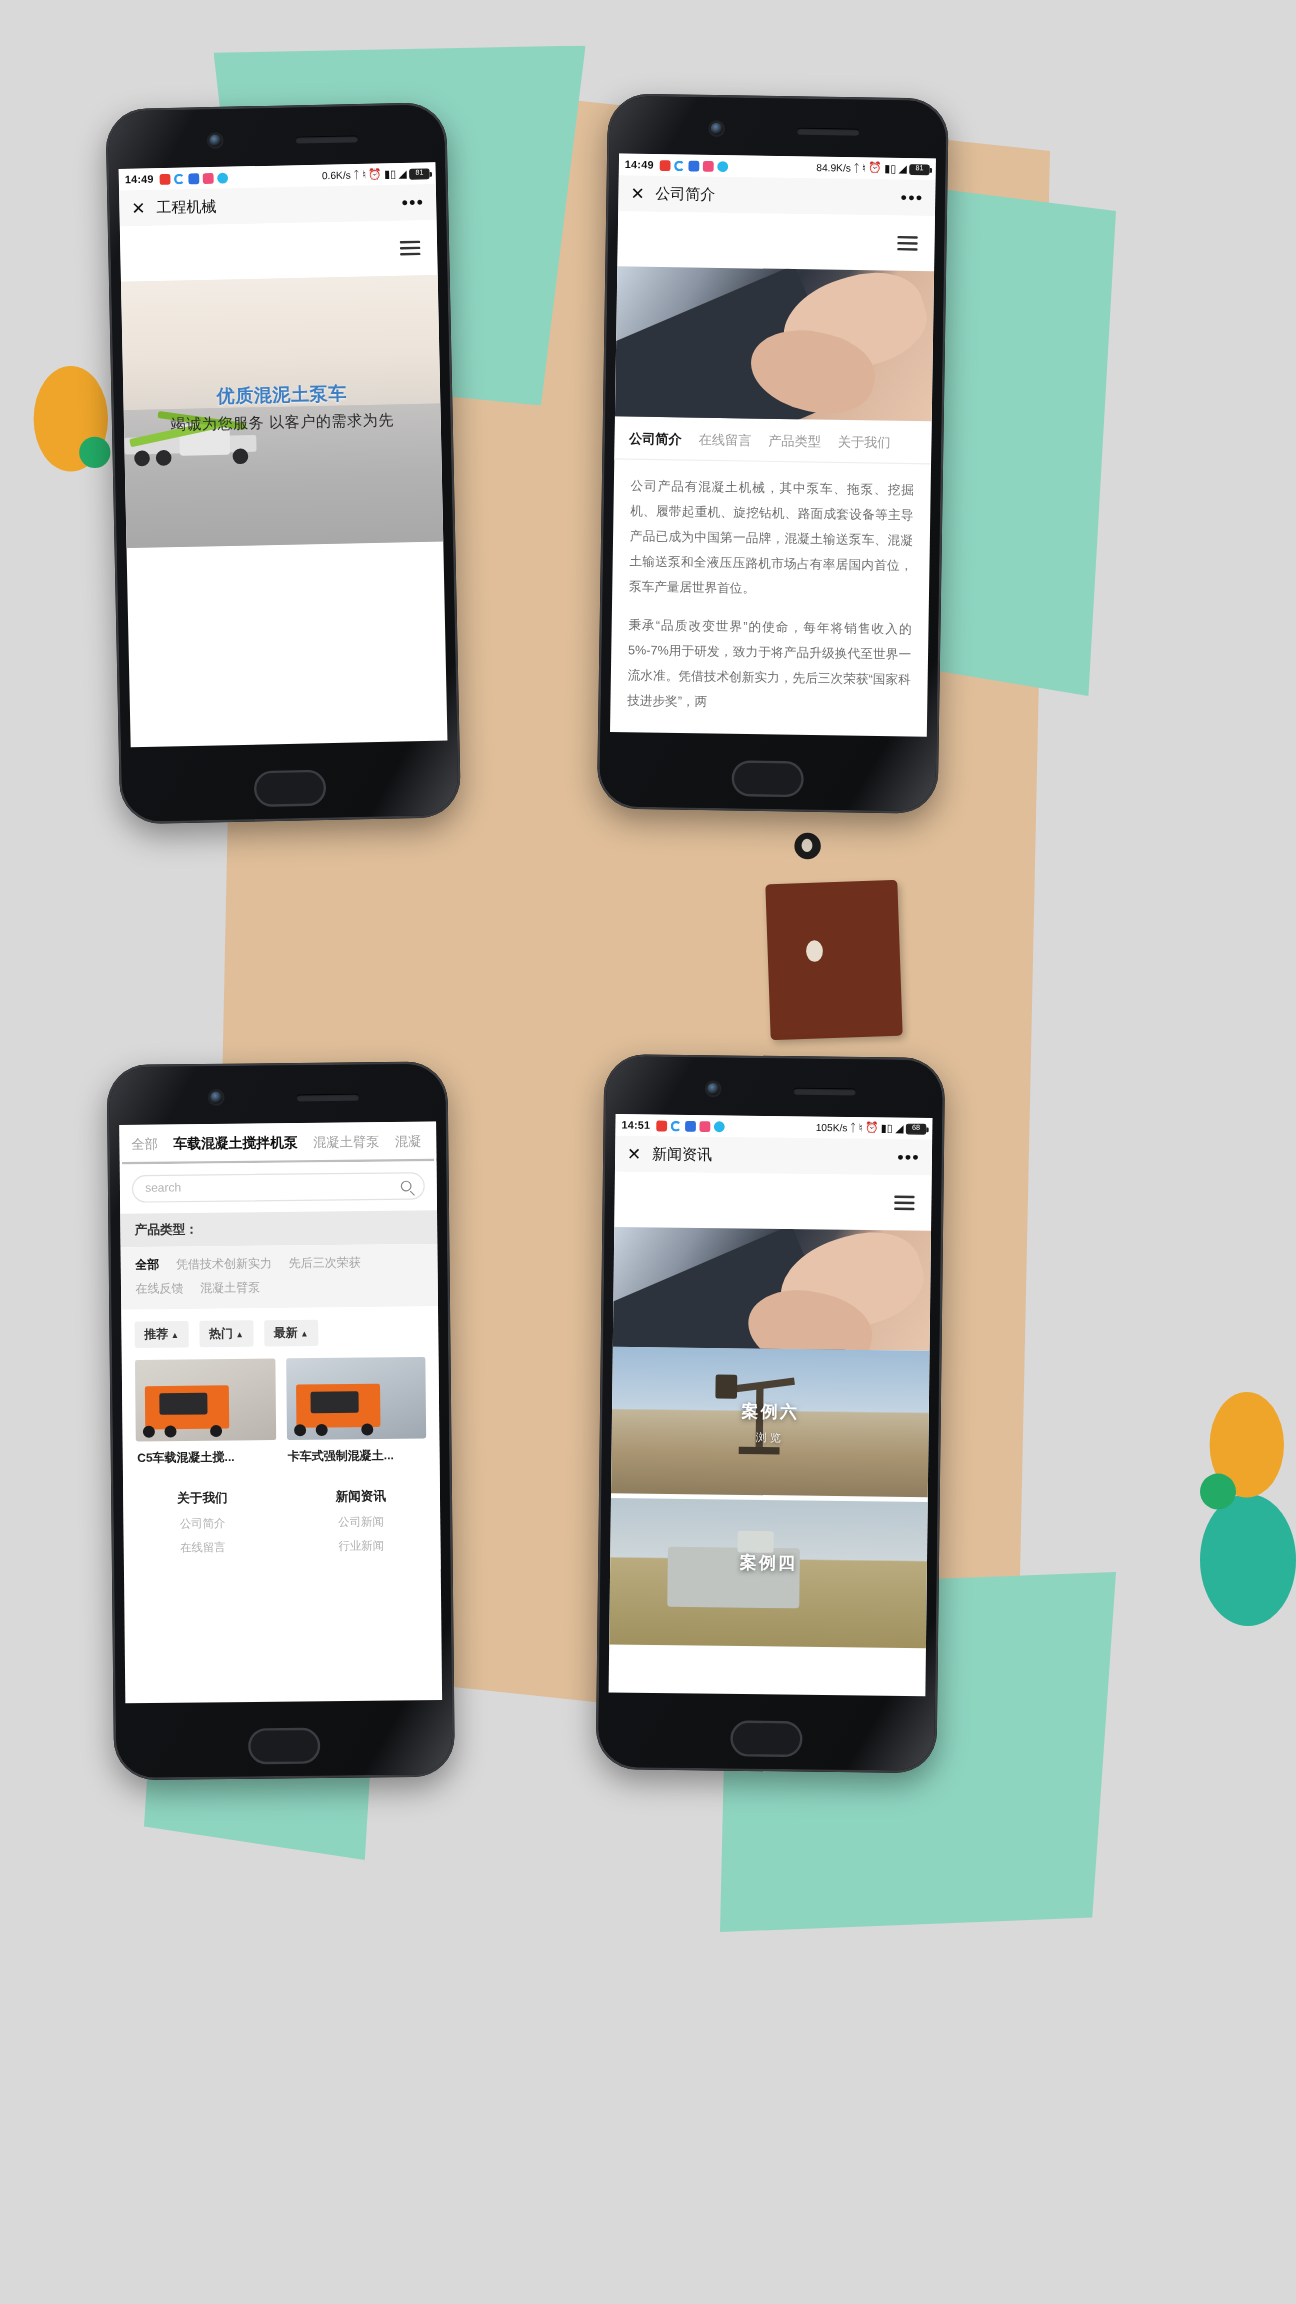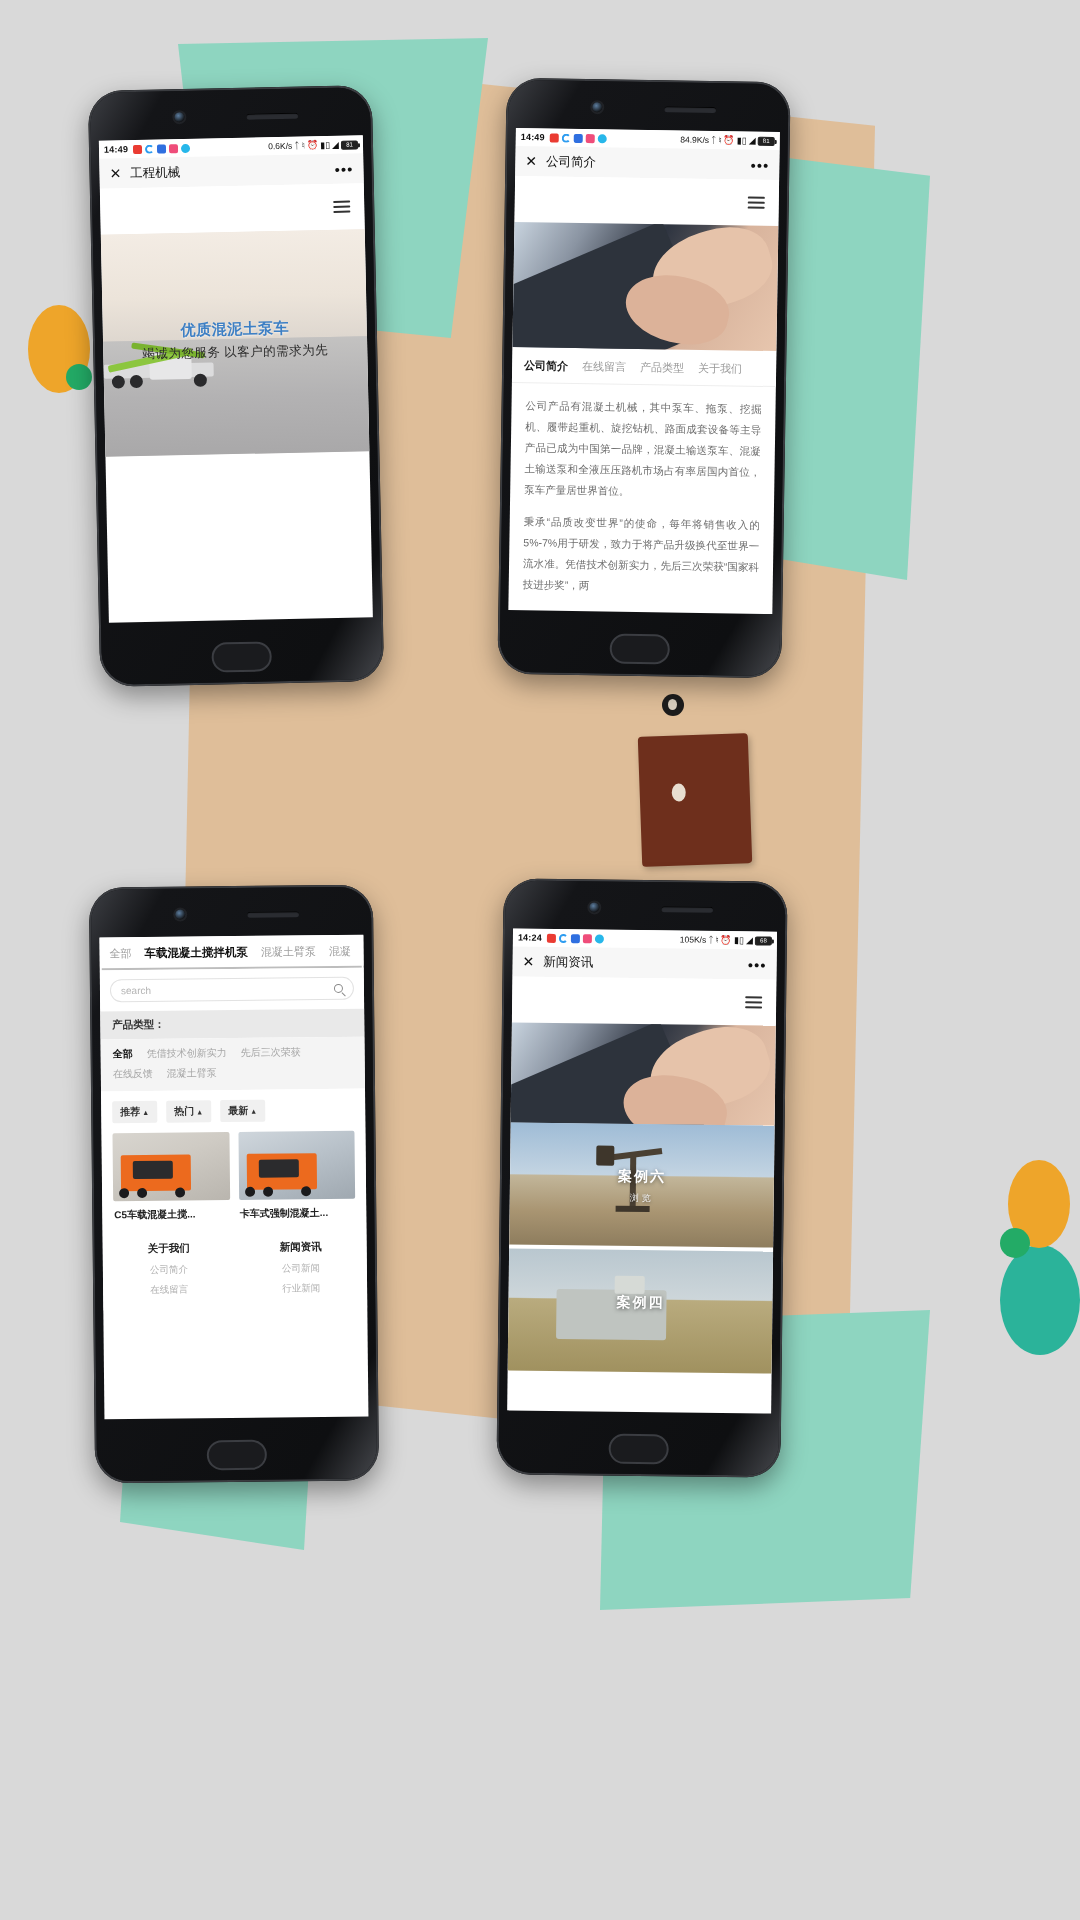--- a/index.html
+++ b/index.html
@@ -450,21 +450,21 @@
 </div>
 
 <div class="phone p4">
   <div class="notch">
     <span class="cam"></span>
     <span class="spk"></span>
   </div>
   <div class="screen">
 
     <div class="statusbar">
-      <span class="sb-time">14:24</span>
+      <span class="sb-time">14:51</span>
       <span class="sb-icons">
         <i class="si red"></i>
         <i class="si blue-ring"></i>
         <i class="si blue"></i>
         <i class="si pink"></i>
         <i class="si cyan"></i>
       </span>
       <span class="sb-right">
         <span>105K/s</span>
         <span class="sb-glyph">ᛏ</span>

